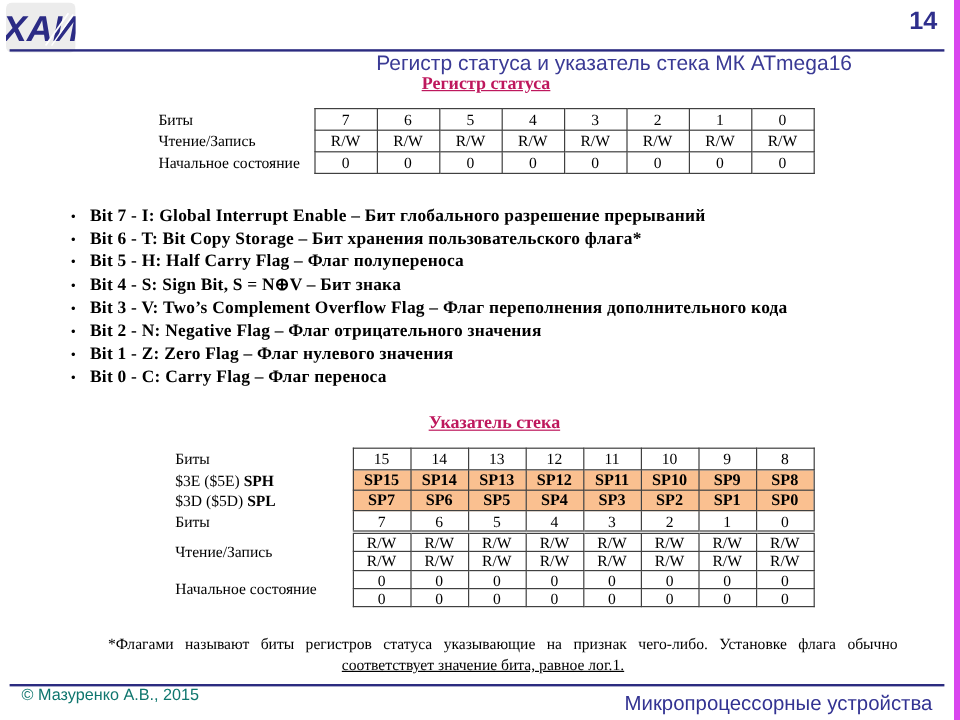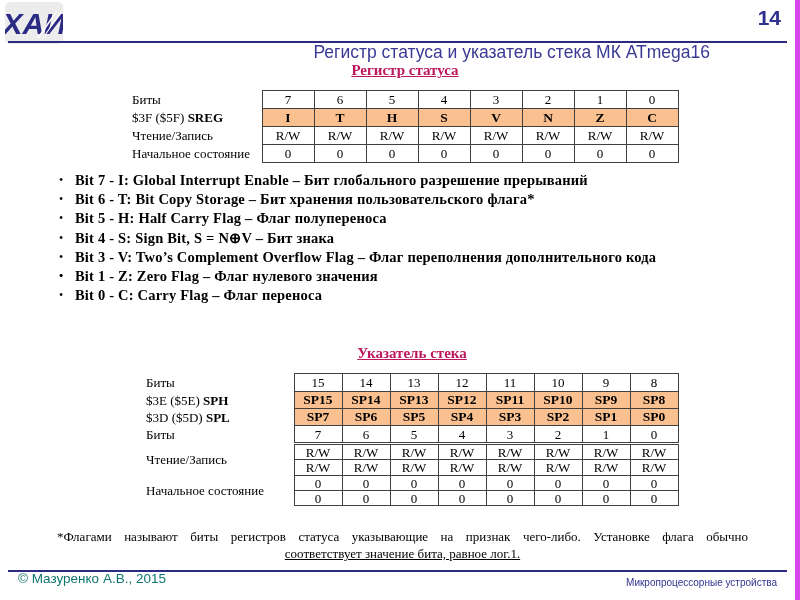--- a/index.html
+++ b/index.html
@@ -39,28 +39,28 @@
   .t2 tr.r15{height:15px;}
 
   
   .bullets{position:absolute;top:171px;left:57px;right:45px;margin:0;padding:0;list-style:none;}
   .bullets li{position:relative;padding-left:18px;font-weight:bold;font-size:14.5px;
               line-height:19.2px;letter-spacing:0.2px;white-space:nowrap;}
   .bullets .marker{position:absolute;left:2px;top:0;font-size:12px;font-weight:normal;}
 
   
   .footnote{position:absolute;top:528px;left:57px;width:691px;font-size:13px;line-height:17px;}
-  .fn1{text-align:justify;text-align-last:justify;}
+  .fn1{text-align:justify;text-align-last:justify;margin-left:33px;}
   .fn2{text-align:center;text-decoration:underline;}
 
   
   .footer-left{position:absolute;left:18px;top:571px;
          font-family:Liberation Sans, sans-serif;font-size:13.5px;color:#0f766e;}
   .footer-right{position:absolute;right:18px;top:577px;
-         font-family:"Liberation Sans",sans-serif;font-size:10px;color:#333392;}
+         font-family:"Liberation Sans",sans-serif;font-size:17px;color:#333392;}
 </style>
 </head>
 <body>
 
 <div class="slide">
 
   <svg class="logo" viewBox="0 0 58 42">
     <rect x="0" y="0" width="58" height="42" rx="5" fill="#ececec"></rect>
     <text x="29" y="32" text-anchor="middle" font-family="Liberation Sans, sans-serif" font-size="30" font-weight="bold" font-style="italic" fill="#2b2b85">ХАИ</text>
     <line x1="33" y1="36" x2="52" y2="9" stroke="#ffffff" stroke-width="1.5"></line>
@@ -88,31 +88,20 @@
       <td class="lbl">Биты</td>
       <td class="c">7</td>
       <td class="c">6</td>
       <td class="c">5</td>
       <td class="c">4</td>
       <td class="c">3</td>
       <td class="c">2</td>
       <td class="c">1</td>
       <td class="c">0</td>
     </tr>
-    <tr class="flags">
-      <td class="lbl"><span>$3F ($5F)</span> <b>SREG</b></td>
-      <td class="c">I</td>
-      <td class="c">T</td>
-      <td class="c">H</td>
-      <td class="c">S</td>
-      <td class="c">V</td>
-      <td class="c">N</td>
-      <td class="c">Z</td>
-      <td class="c">C</td>
-    </tr>
     <tr>
       <td class="lbl">Чтение/Запись</td>
       <td class="c">R/W</td>
       <td class="c">R/W</td>
       <td class="c">R/W</td>
       <td class="c">R/W</td>
       <td class="c">R/W</td>
       <td class="c">R/W</td>
       <td class="c">R/W</td>
       <td class="c">R/W</td>
@@ -130,21 +119,21 @@
     </tr>
   </tbody>
     </table>
 
   <ul class="bullets">
     <li><span class="marker">•</span><span>Bit 7 - I: Global Interrupt Enable – Бит глобального разрешение прерываний</span></li>
     <li><span class="marker">•</span><span>Bit 6 - T: Bit Copy Storage – Бит хранения пользовательского флага*</span></li>
     <li><span class="marker">•</span><span>Bit 5 - H: Half Carry Flag – Флаг полупереноса</span></li>
     <li><span class="marker">•</span><span>Bit 4 - S: Sign Bit, S = N⊕V – Бит знака</span></li>
     <li><span class="marker">•</span><span>Bit 3 - V: Two’s Complement Overflow Flag – Флаг переполнения дополнительного кода</span></li>
-    <li><span class="marker">•</span></li>
+    <li><span class="marker">•</span><span>Bit 2 - N: Negative Flag – Флаг отрицательного значения</span></li>
     <li><span class="marker">•</span><span>Bit 1 - Z: Zero Flag – Флаг нулевого значения</span></li>
     <li><span class="marker">•</span><span>Bit 0 - C: Carry Flag – Флаг переноса</span></li>
   </ul>
 
   <div class="cap cap2">Указатель стека</div>
   <table class="t2">
     <colgroup>
       <col style="width:148px">
         <col style="width:48px">
         <col style="width:48px">

